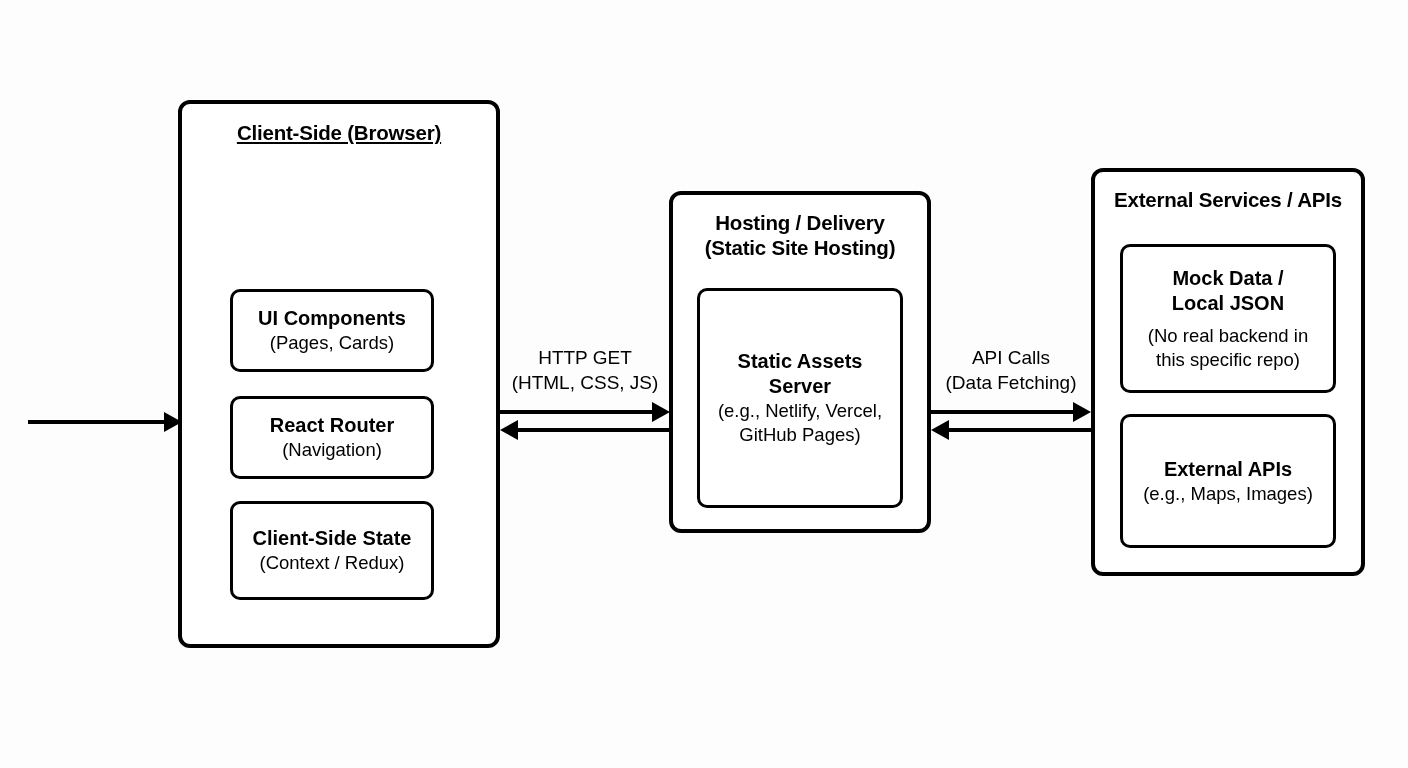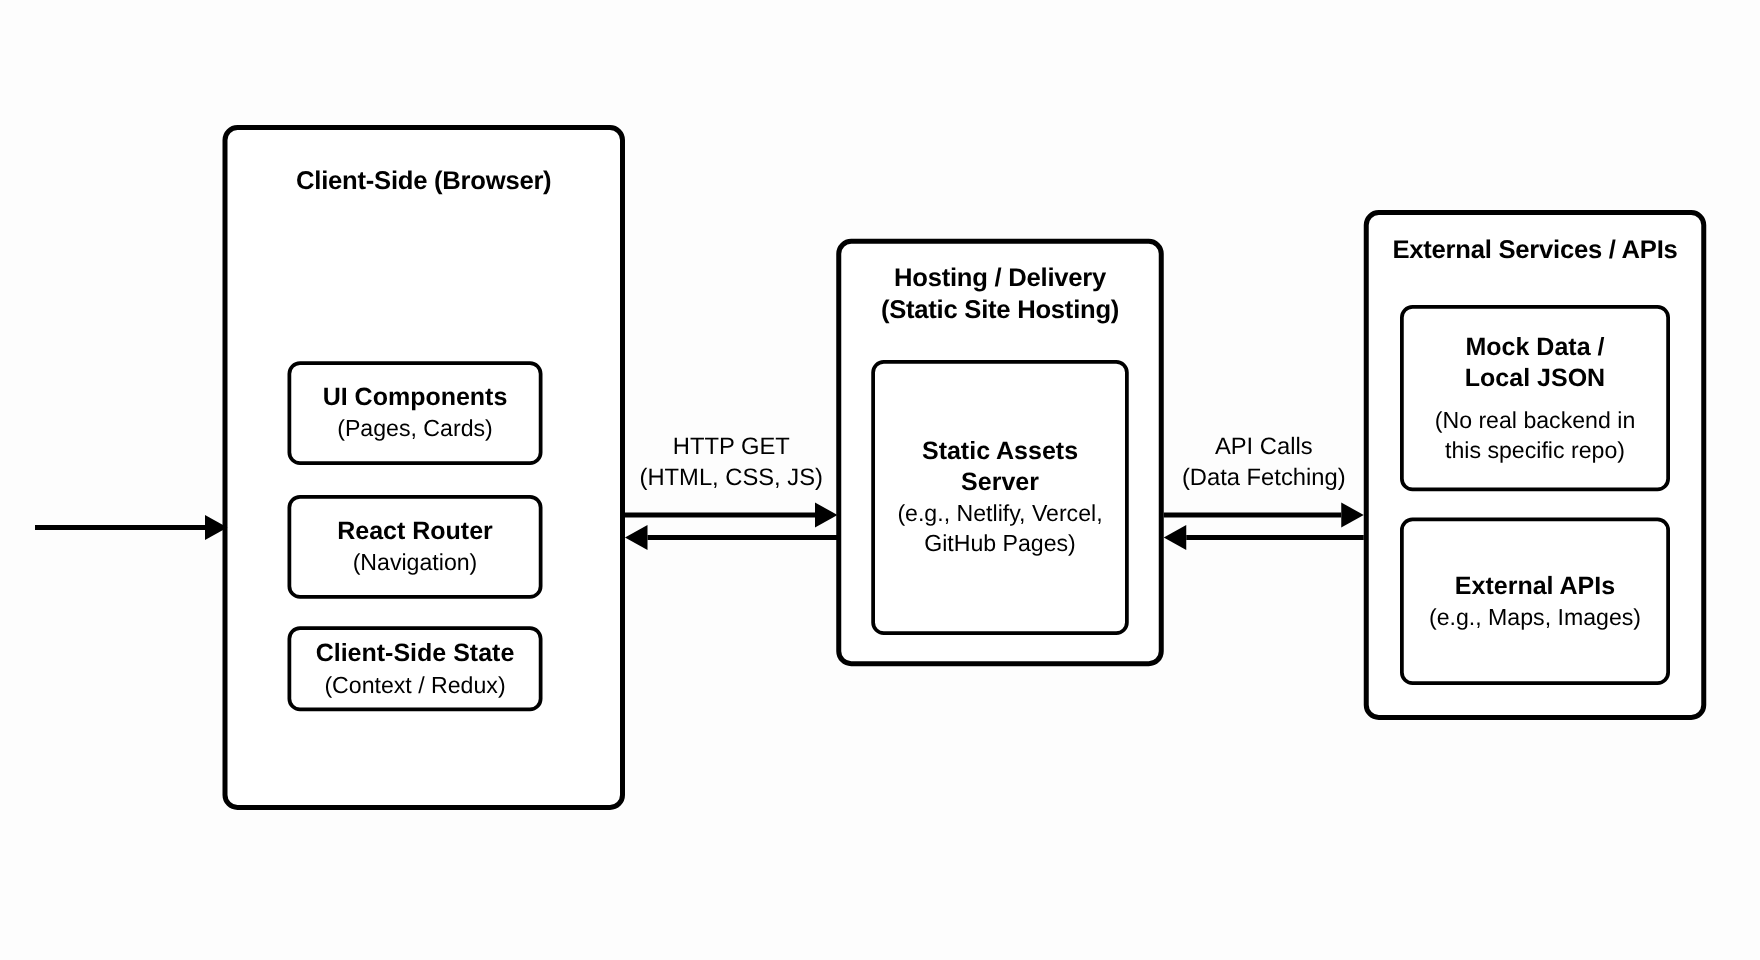--- a/index.html
+++ b/index.html
@@ -99,35 +99,35 @@
     position: absolute;
     overflow: visible;
   }
 </style>
 </head>
 <body>
 
 <div id="canvas">
 
   <div class="box" style="left:178px; top:100px; width:322px; height:548px;">
-    <div class="group-title" style="top:28px;">Client-Side (Browser)</div>
+    <div class="group-title" style="top:16px;text-decoration:underline;">Client-Side (Browser)</div>
   </div>
 
 
   <div class="card" style="left:230px; top:289px; width:204px; height:83px;">
     <div class="card-title">UI Components</div>
     <div class="card-sub">(Pages, Cards)</div>
   </div>
 
   <div class="card" style="left:230px; top:396px; width:204px; height:83px;">
     <div class="card-title">React Router</div>
     <div class="card-sub">(Navigation)</div>
   </div>
 
-  <div class="card" style="left:230px; top:501px; width:204px; height:68px;">
+  <div class="card" style="left:230px; top:501px; width:204px; height:99px;">
     <div class="card-title">Client-Side State</div>
     <div class="card-sub">(Context / Redux)</div>
   </div>
 
   <div class="box" style="left:669px; top:191px; width:262px; height:342px;">
     <div class="group-title" style="top:15px; white-space:pre-line;">Hosting / Delivery
 (Static Site Hosting)</div>
   </div>
 
   <div class="card" style="left:697px; top:288px; width:206px; height:220px;">

